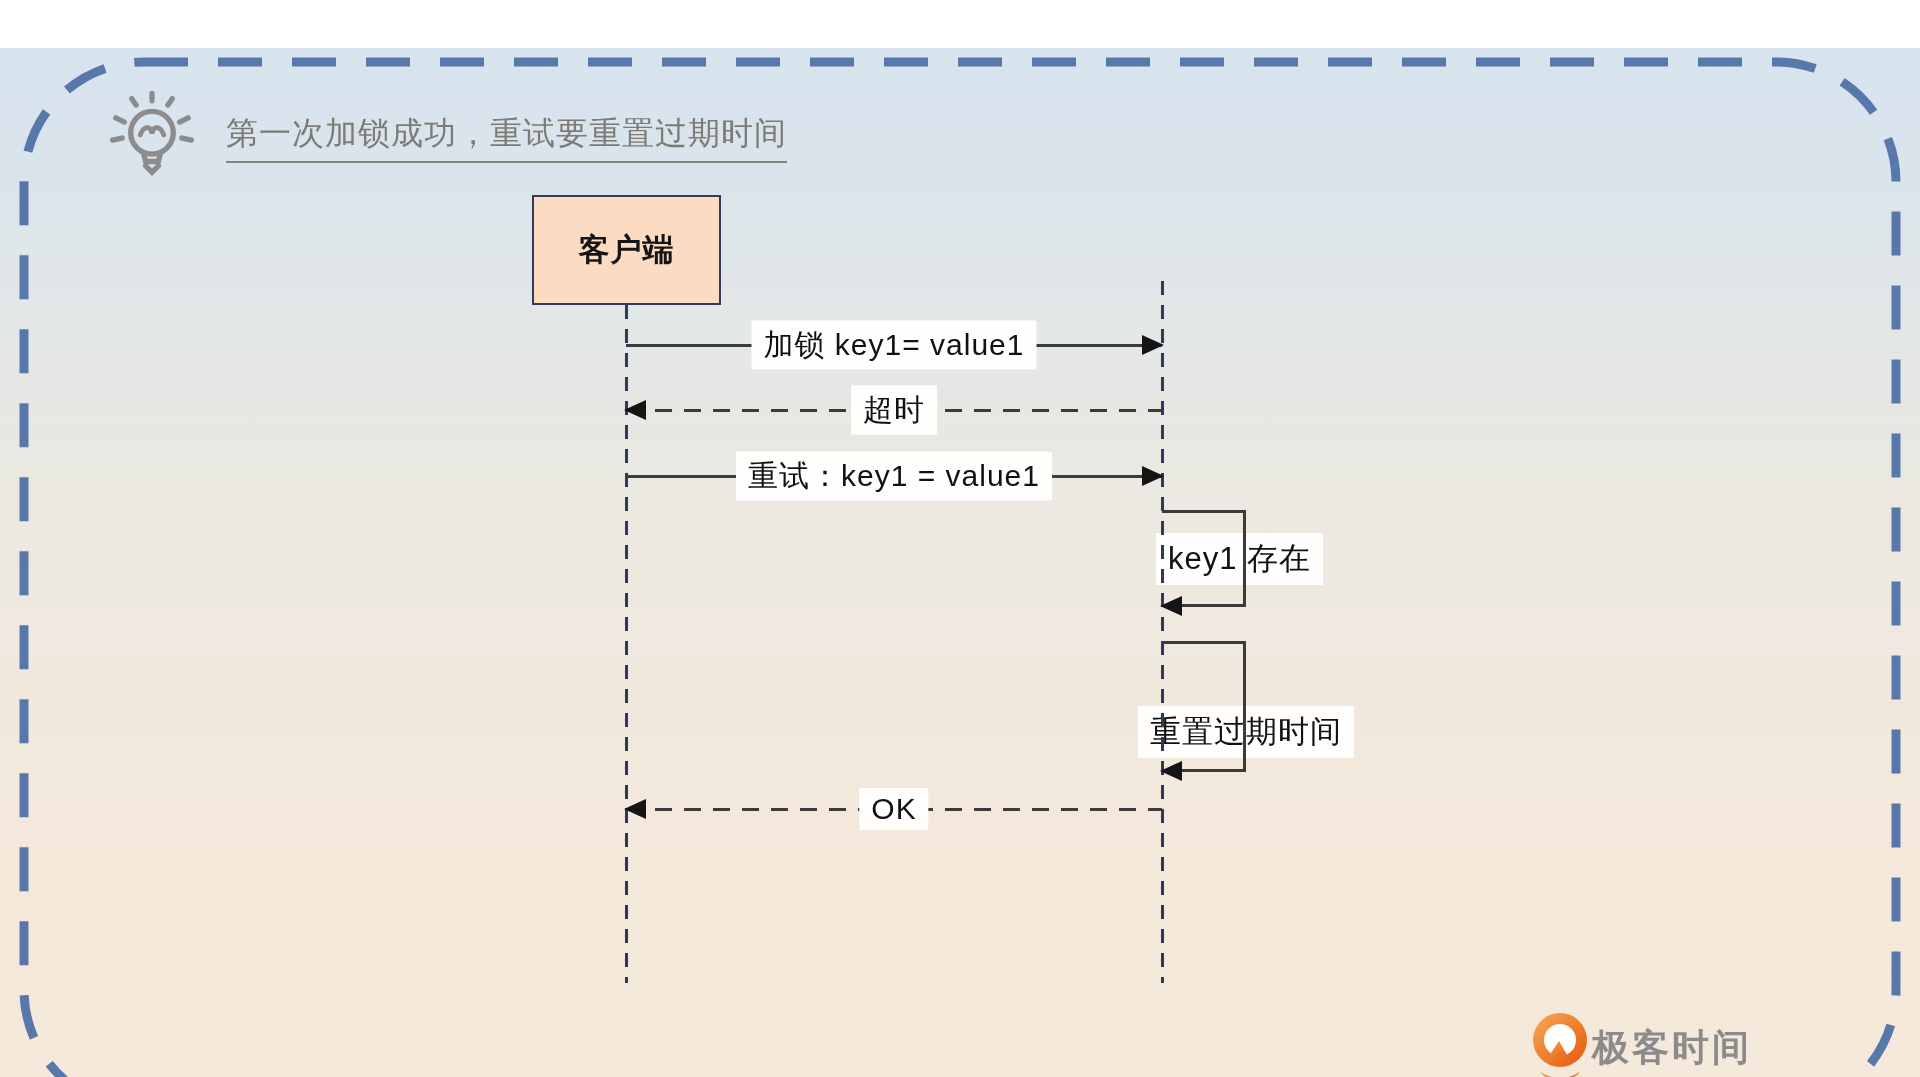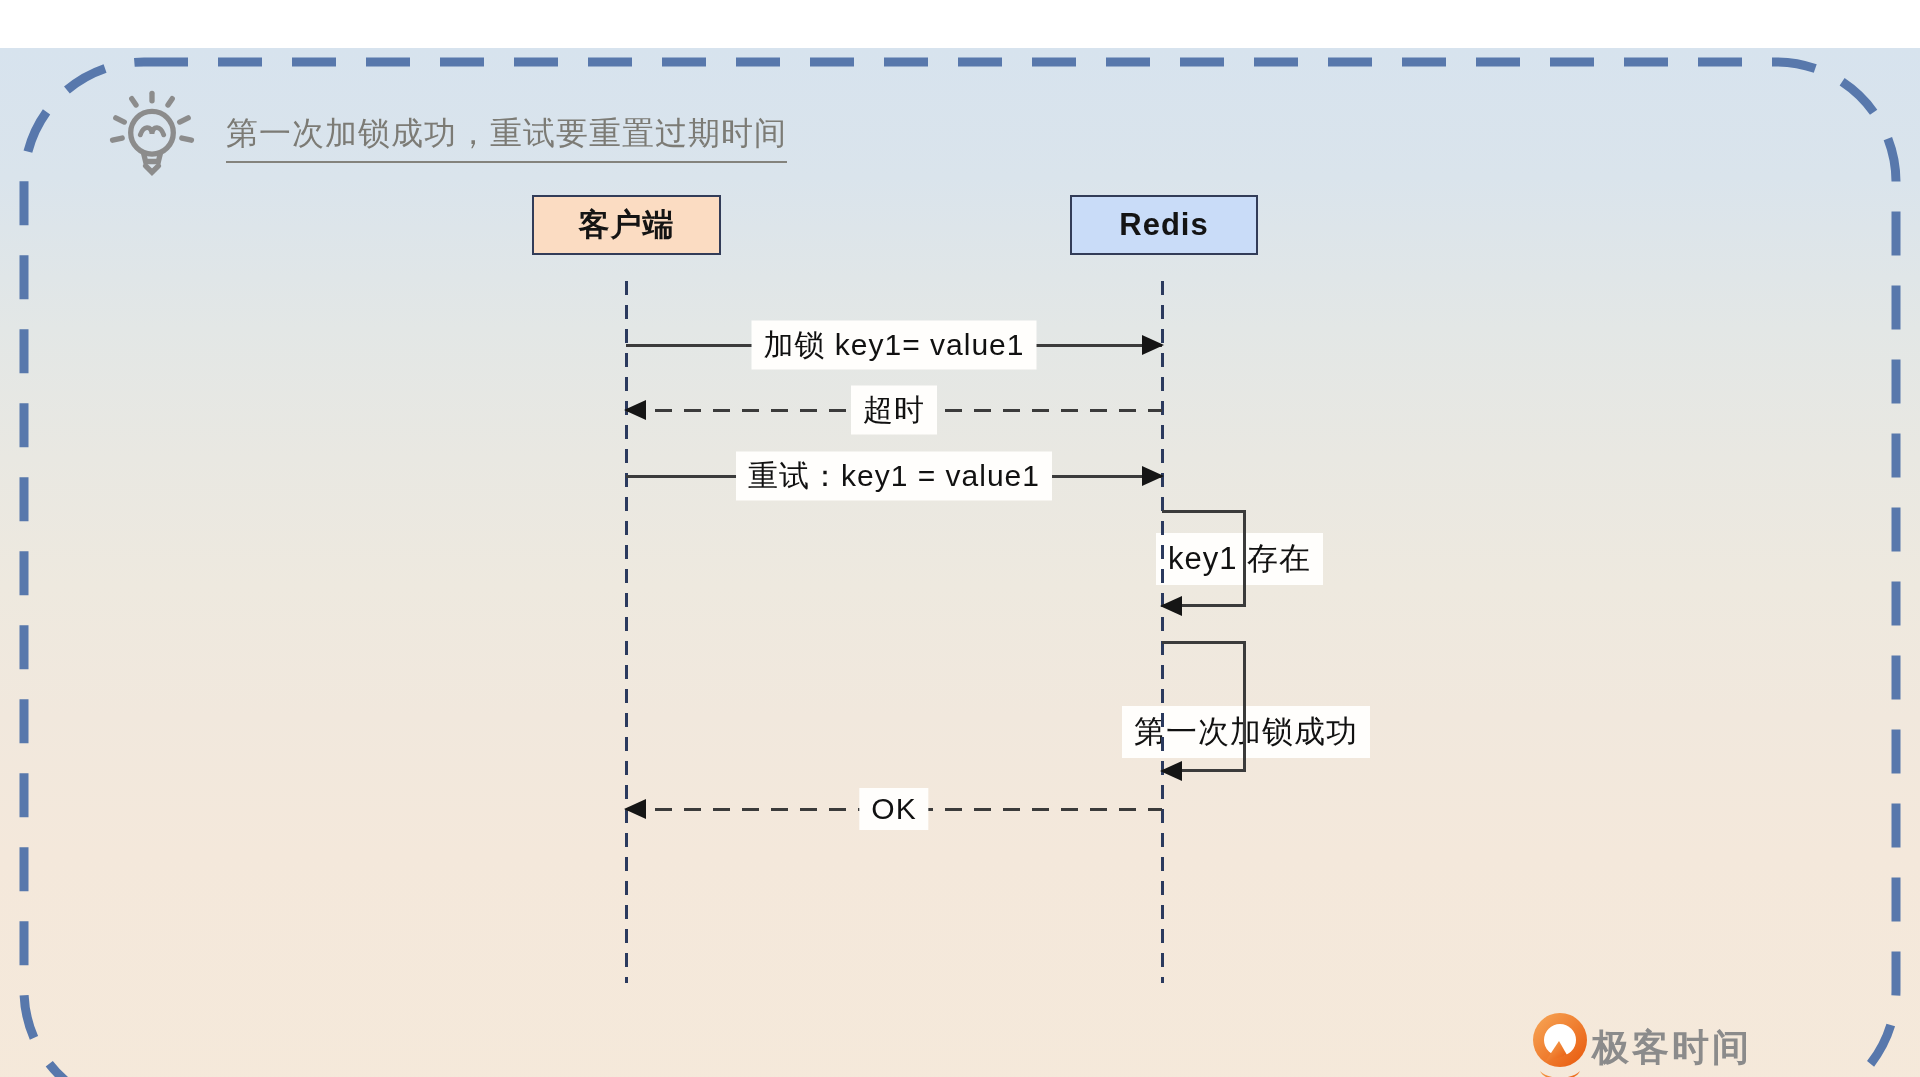--- a/index.html
+++ b/index.html
@@ -22,21 +22,21 @@
   
   .note { position:absolute; left:96px; top:40px; display:flex; align-items:center; gap:18px; z-index:7; }
   .note-title {
     font-size:32px; color:#7C7B75; letter-spacing:1px;
     padding-bottom:5px; border-bottom:2.5px solid #84837D;
     white-space:nowrap;
   }
 
   
   .actor {
-    position:absolute; top:147px; height:60px; z-index:6;
+    position:absolute; top:147px; height:110px; z-index:6;
     display:flex; align-items:center; justify-content:center;
     border:2.5px solid #323C58;
     font-size:31px; font-weight:600; color:#141414; letter-spacing:1px;
   }
   .actor-client { left:532px; width:189px; background:#FBDCC2; }
   .actor-redis  { left:1070px; width:188px; background:#C9DCF8; }
 
   
   .lifeline {
     position:absolute; top:233px; height:702px; width:3px; z-index:3;
@@ -108,23 +108,20 @@
         <line x1="22" y1="47" x2="13" y2="49"></line>
         <line x1="78" y1="47" x2="87" y2="49"></line>
       </g>
     </svg>
     <div class="note-title">第一次加锁成功，重试要重置过期时间</div>
   </div>
 
   <div class="actor actor-client">
     <span>客户端</span>
   </div>
-  <div class="actor actor-redis">
-    <span>Redis</span>
-  </div>
 
   <div class="lifeline lifeline-client"></div>
   <div class="lifeline lifeline-redis"></div>
 
   <div class="msg" style="top:297px">
     <div class="mline solid"></div>
     <div class="ah ah-right"></div>
     <span class="mlabel">加锁 key1= value1</span>
   </div>
 
@@ -138,21 +135,21 @@
     <div class="mline solid"></div>
     <div class="ah ah-right"></div>
     <span class="mlabel">重试：key1 = value1</span>
   </div>
 
   <span class="loop-label loop1-label">key1 存在</span>
   <div class="self-loop loop1">
     <div class="loop-ah"></div>
   </div>
 
-  <span class="loop-label loop2-label2">第一次加锁成功</span>
+  <span class="loop-label loop2-label2">重置过期时间</span>
   <div class="self-loop loop2">
     <div class="loop-ah"></div>
   </div>
 
   <div class="msg" style="top:761px">
     <div class="mline dashed"></div>
     <div class="ah ah-left"></div>
     <span class="mlabel">OK</span>
   </div>
 

